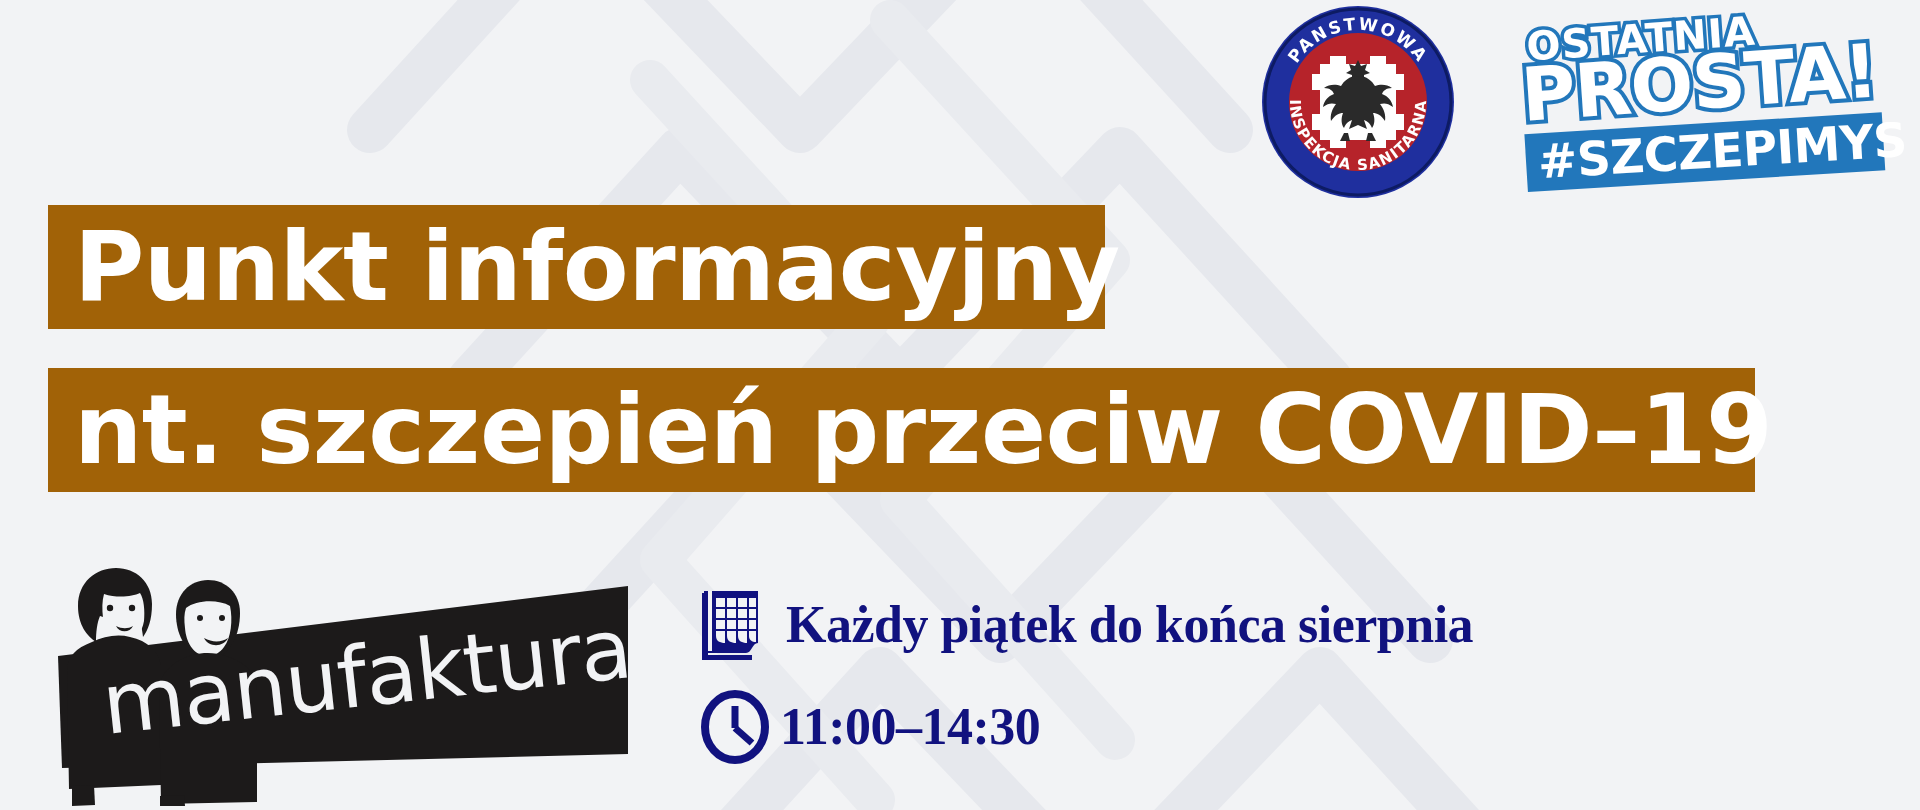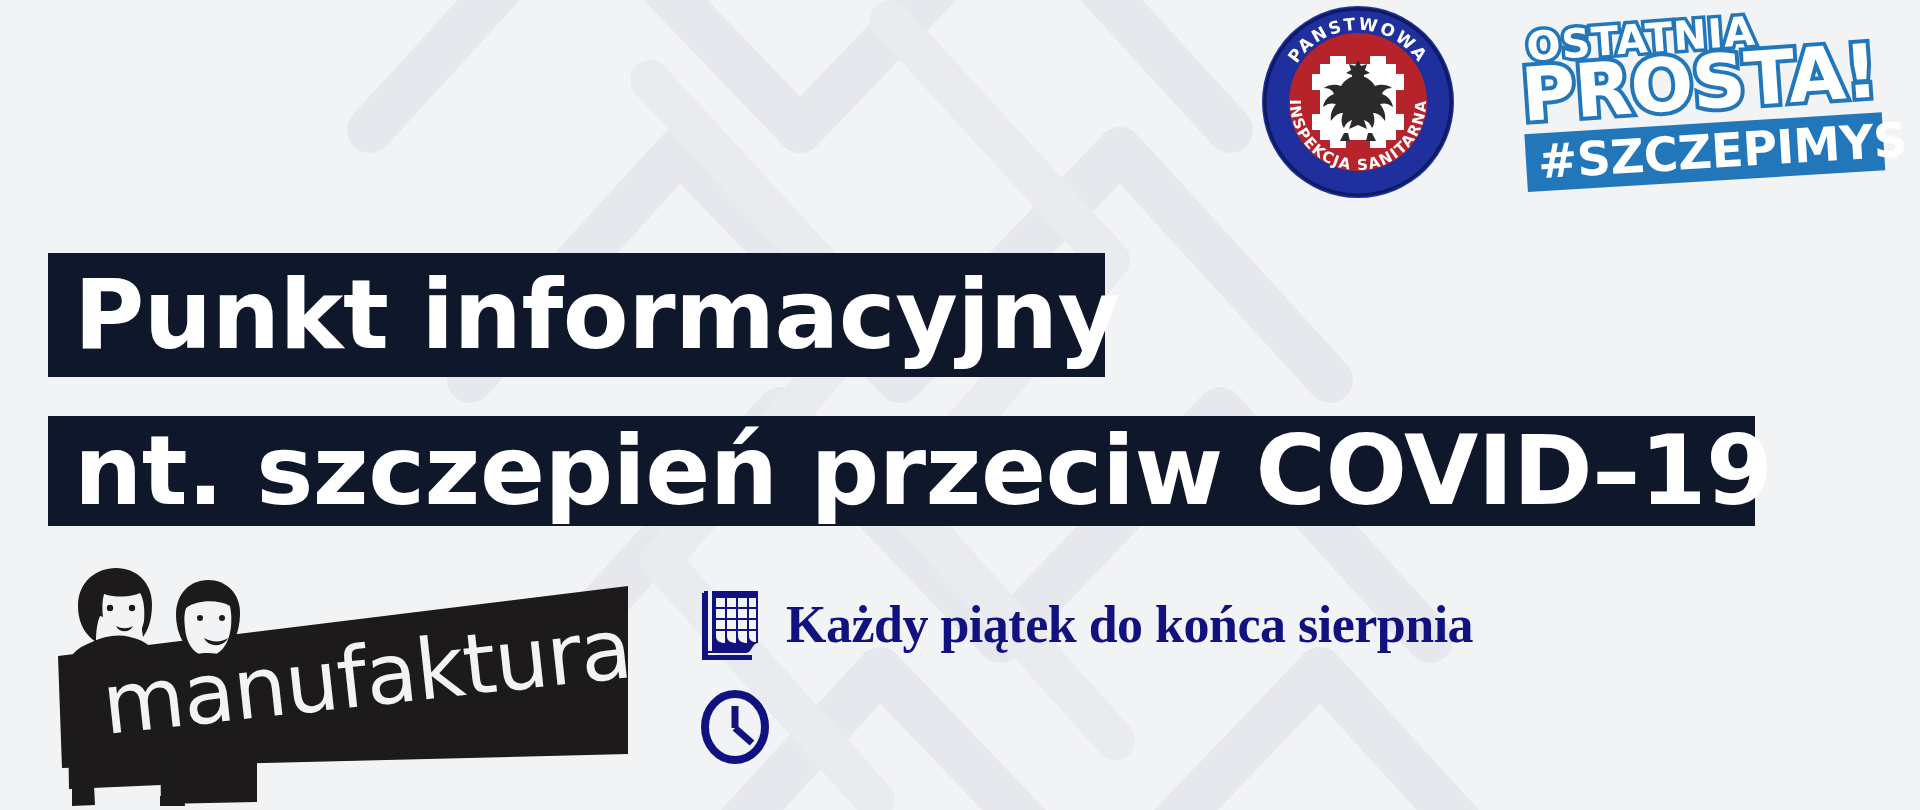--- a/index.html
+++ b/index.html
@@ -40,25 +40,24 @@
     position: absolute;
     left: 1508px;
     top: 0px;
     width: 400px;
     height: 200px;
   }
 
   
   .headline-bar {
     position: absolute;
-    background: #0f172a;
+    background: #a16207;
     display: flex;
     align-items: center;
     box-sizing: border-box;
-    margin-top: 48px;
   }
   .headline-bar .headline-text {
     color: #ffffff;
     font-family: "DejaVu Sans", sans-serif;
     font-weight: 600;
     letter-spacing: -0.5px;
     white-space: nowrap;
     line-height: 1;
   }
   #bar1 {
@@ -67,21 +66,21 @@
     width: 1057px;
     height: 124px;
     padding-left: 26px;
   }
   #bar1 .headline-text { font-size: 96px; }
 
   #bar2 {
     left: 48px;
     top: 368px;
     width: 1707px;
-    height: 110px;
+    height: 124px;
     padding-left: 26px;
   }
   #bar2 .headline-text { font-size: 96px; }
 
   
   .logo-manufaktura {
     position: absolute;
     left: 48px;
     top: 556px;
     width: 590px;
@@ -260,17 +259,18 @@
     </div>
 
     <div class="info-row" id="info-row-time">
       <span class="icon-wrap">
         <svg width="70" height="74" viewBox="0 0 70 74">
           <ellipse cx="35" cy="37" rx="30" ry="33" fill="none" stroke="#11127f" stroke-width="8"></ellipse>
           <line x1="35" y1="16" x2="35" y2="38" stroke="#11127f" stroke-width="7" stroke-linecap="butt"></line>
           <line x1="35" y1="38" x2="52" y2="53" stroke="#11127f" stroke-width="7" stroke-linecap="butt"></line>
         </svg>
       </span>
+      <span class="info-text">11:00–14:30</span>
     </div>
 
   </div>
 
 </div>
 
 </body></html>

